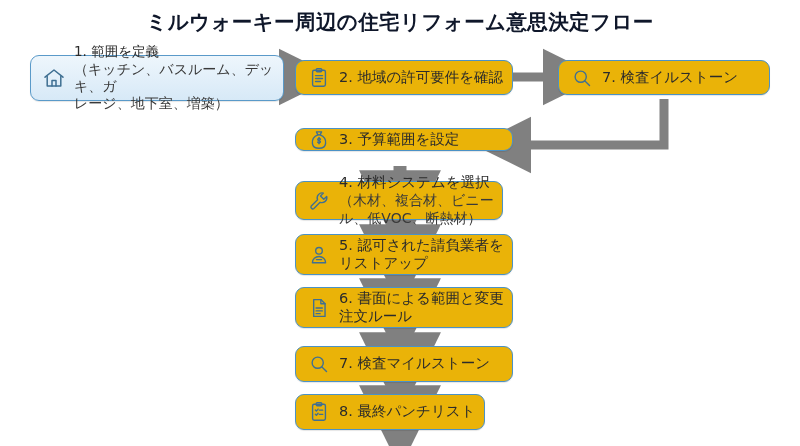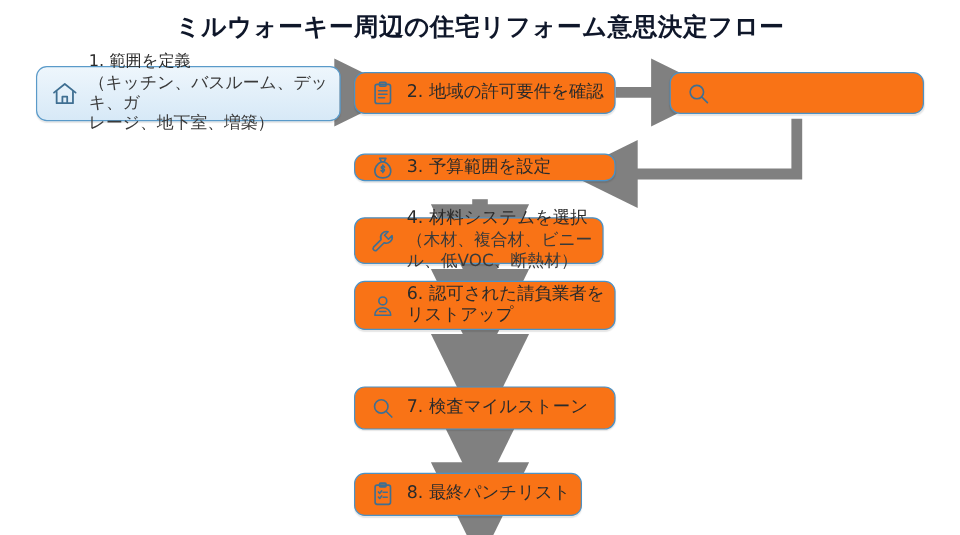--- a/index.html
+++ b/index.html
@@ -43,21 +43,21 @@
     height: 446px;
     pointer-events: none;
   }
 
   
   .node {
     position: absolute;
     box-sizing: border-box;
     border: 1.6px solid #4b92c6;
     border-radius: 9px;
-    background: #f97316;
+    background: #eab308;
     display: flex;
     align-items: center;
     padding-left: 10px;
     box-shadow: 0 1px 1px rgba(0,0,0,0.10);
   }
   .node.scope {
     background: linear-gradient(180deg, #eef6fc 0%, #d7e9f7 100%);
     border-color: #5a9ac9;
   }
   .node .ic {
@@ -168,20 +168,23 @@
     </span>
   </div>
 
   <div class="node" style="left:558px; top:60px; width:212px; height:35px;">
     <span class="ic">
       <svg width="22" height="22" viewBox="0 0 24 24" fill="none" stroke="#3f6f92" stroke-width="1.5" stroke-linecap="round">
         <circle cx="10.6" cy="10.6" r="6.1"></circle>
         <line x1="15.2" y1="15.2" x2="20.2" y2="20.2"></line>
       </svg>
     </span>
+    <span class="txt">
+      <span class="lbl">7. 検査イルストーン</span>
+    </span>
   </div>
 
   <div class="node" style="left:295px; top:128px; width:218px; height:23px;">
     <span class="ic">
       <svg width="22" height="22" viewBox="0 0 24 24" fill="none" stroke="#3f6f92" stroke-width="1.5" stroke-linejoin="round" stroke-linecap="round">
         <path d="M9.2 3.2 L14.8 3.2 L13.2 6.4 L10.8 6.4 Z"></path>
         <path d="M10.8 6.4 C6.4 8.2 4.4 12.2 4.8 15.6 C5.2 19 8 21 12 21 C16 21 18.8 19 19.2 15.6 C19.6 12.2 17.6 8.2 13.2 6.4"></path>
         <path d="M13.6 11.2 C13.1 10.5 12.1 10.2 11.3 10.6 C10.4 11 10.4 12.1 11.4 12.5 L12.7 13 C13.7 13.4 13.7 14.5 12.8 14.9 C12 15.3 11 15 10.5 14.3"></path>
         <line x1="12" y1="9.3" x2="12" y2="16.2"></line>
       </svg>
@@ -205,27 +208,42 @@
 
   <div class="node" style="left:295px; top:234px; width:218px; height:41px;">
     <span class="ic">
       <svg width="22" height="22" viewBox="0 0 24 24" fill="none" stroke="#3f6f92" stroke-width="1.5" stroke-linejoin="round" stroke-linecap="round">
         <circle cx="12" cy="7.4" r="3.6"></circle>
         <path d="M4.8 20.4 C4.8 16.3 8 13.6 12 13.6 C16 13.6 19.2 16.3 19.2 20.4 Z"></path>
         <line x1="9.2" y1="17" x2="14.8" y2="17"></line>
       </svg>
     </span>
     <span class="txt">
-      <span class="lbl">6. 認可された請負業者を
+      <span class="lbl">5. 認可された請負業者を
 リストアップ</span>
     </span>
   </div>
 
-
-  <div class="node" style="left:295px; top:322px; width:218px; height:36px;">
+  <div class="node" style="left:295px; top:287px; width:218px; height:41px;">
+    <span class="ic">
+      <svg width="22" height="22" viewBox="0 0 24 24" fill="none" stroke="#3f6f92" stroke-width="1.5" stroke-linejoin="round" stroke-linecap="round">
+        <path d="M6.2 2.8 H14 L18.6 7.4 V21.2 H6.2 Z"></path>
+        <path d="M14 2.8 V7.4 H18.6"></path>
+        <line x1="8.8" y1="12" x2="15.6" y2="12"></line>
+        <line x1="8.8" y1="15.2" x2="15.6" y2="15.2"></line>
+        <line x1="8.8" y1="18.2" x2="13.2" y2="18.2"></line>
+      </svg>
+    </span>
+    <span class="txt">
+      <span class="lbl">6. 書面による範囲と変更
+注文ルール</span>
+    </span>
+  </div>
+
+  <div class="node" style="left:295px; top:346px; width:218px; height:36px;">
     <span class="ic">
       <svg width="22" height="22" viewBox="0 0 24 24" fill="none" stroke="#3f6f92" stroke-width="1.5" stroke-linecap="round">
         <circle cx="10.6" cy="10.6" r="6.1"></circle>
         <line x1="15.2" y1="15.2" x2="20.2" y2="20.2"></line>
       </svg>
     </span>
     <span class="txt">
       <span class="lbl">7. 検査マイルストーン</span>
     </span>
   </div>

